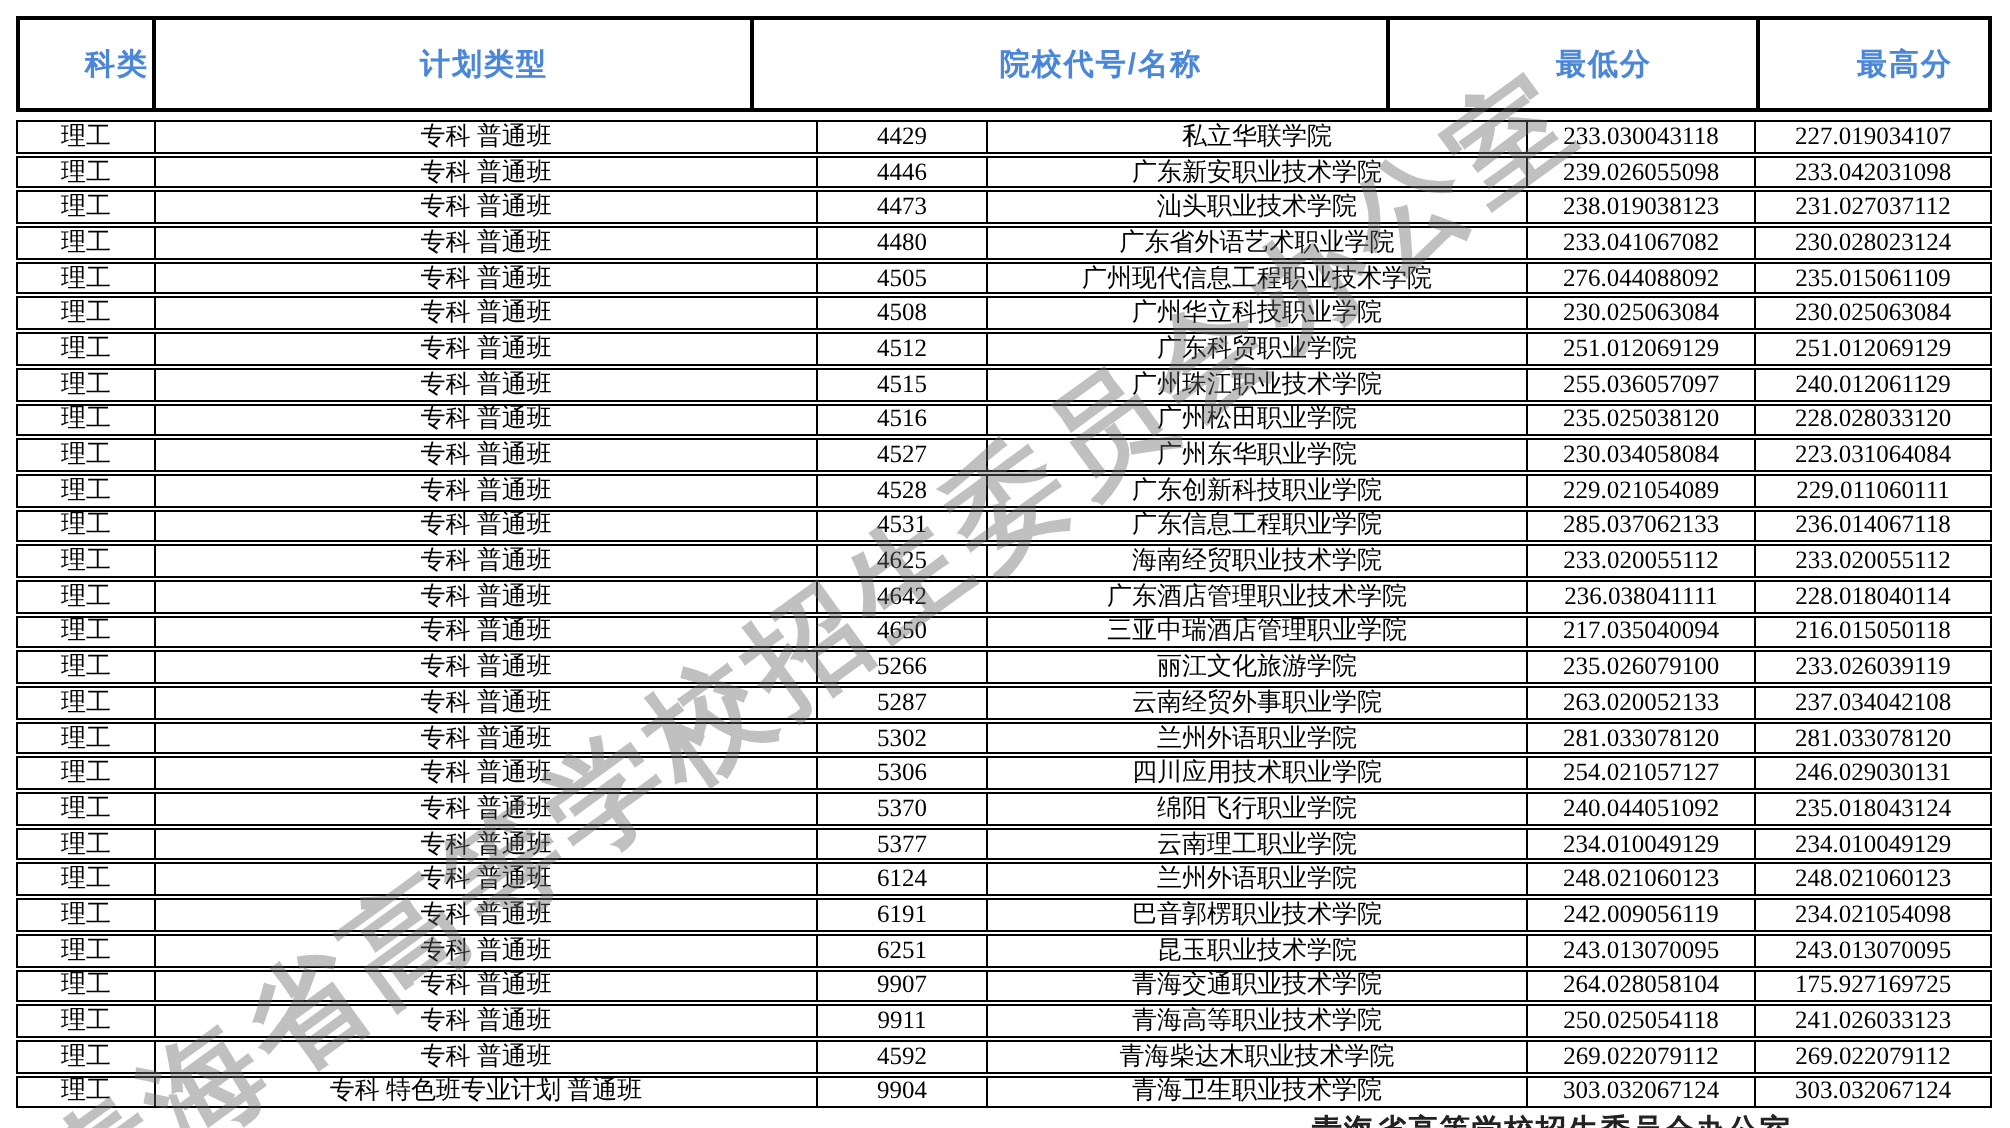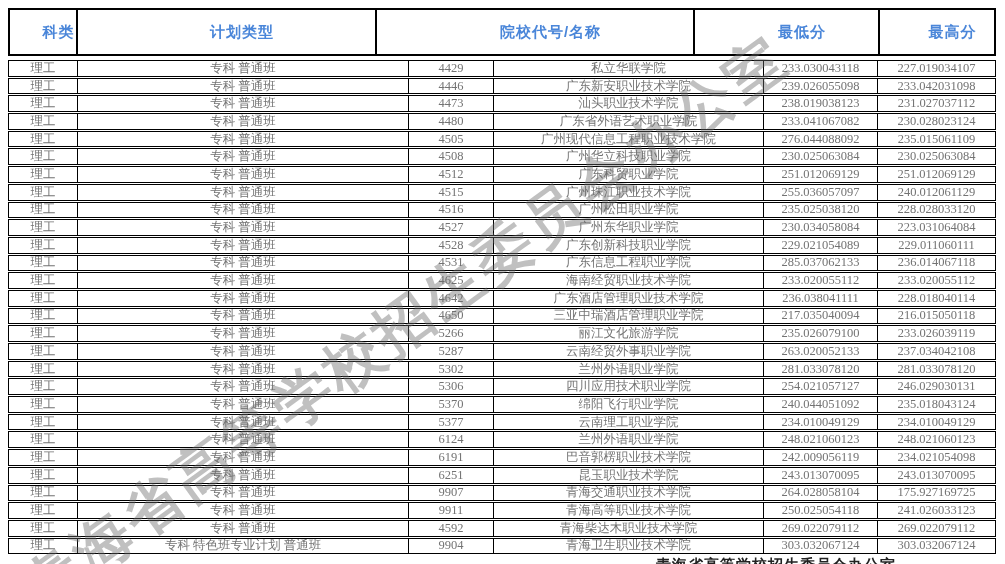--- a/index.html
+++ b/index.html
@@ -45,21 +45,21 @@
     display:flex;flex-direction:column;
   }
   .trow{
     display:flex;
     box-sizing:border-box;
     height:16.7px;
     margin-bottom:1px;
     border:1.4px solid #000;
     align-items:stretch;
     font-size:12.5px;
-    color:#737373;
+    color:#000000;
     line-height:13px;
     text-align:right;
   }
   .trow .cell{
     display:flex;align-items:center;justify-content:center;
     box-sizing:border-box;
     border-right:1.4px solid #000;
     white-space:nowrap;
     overflow:hidden;
   }

